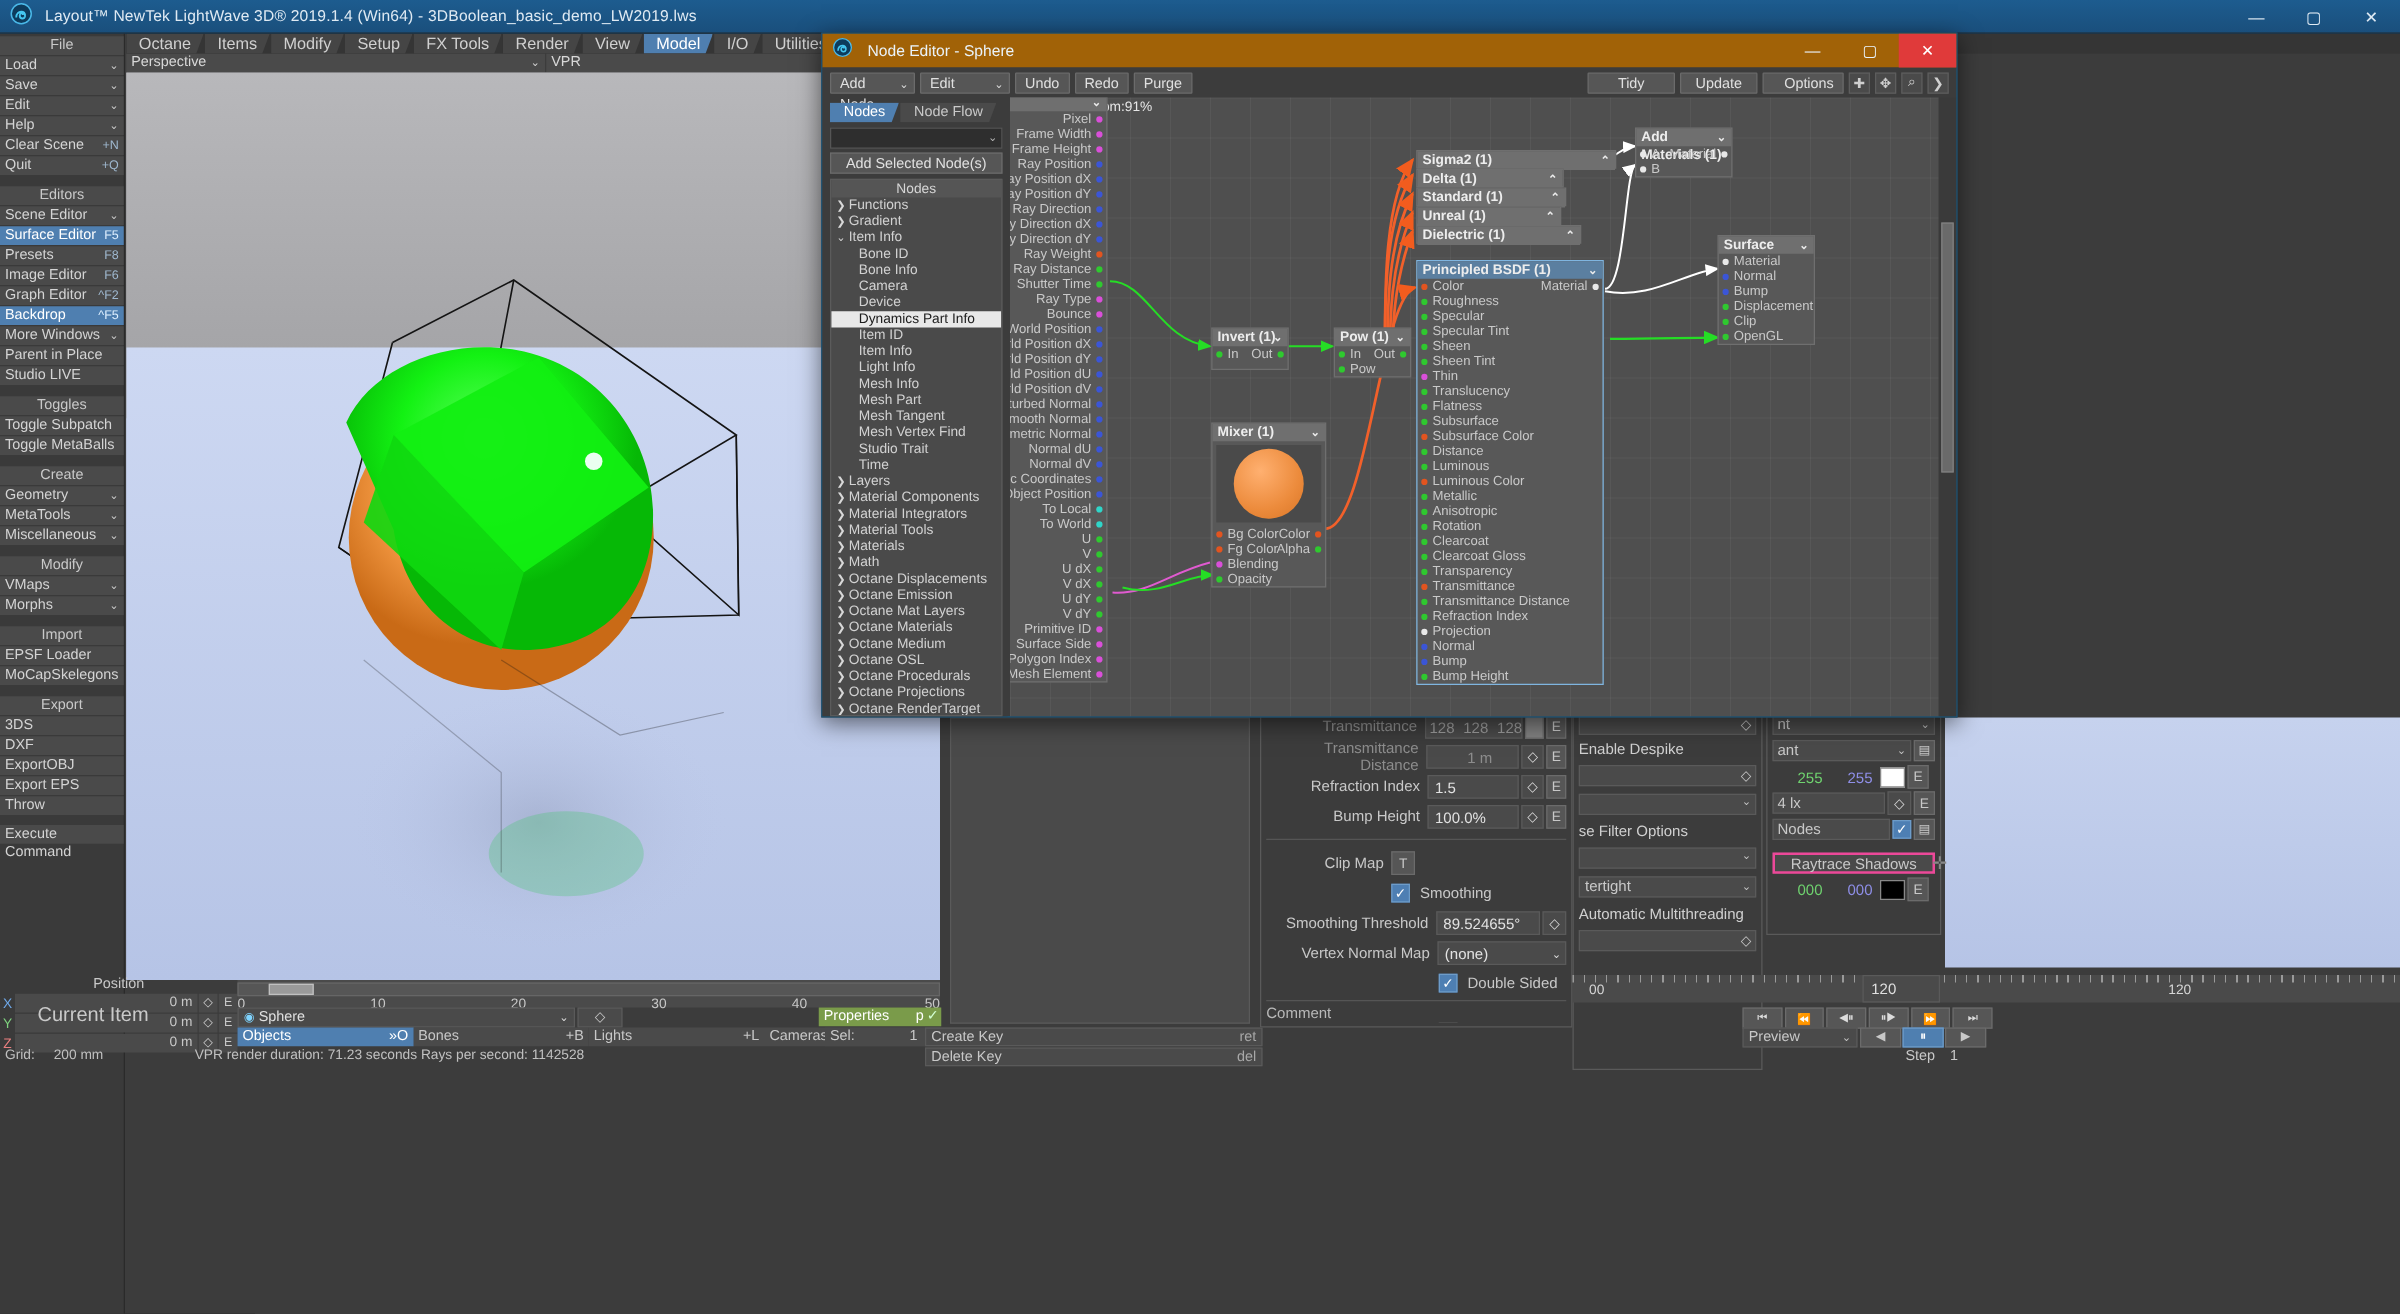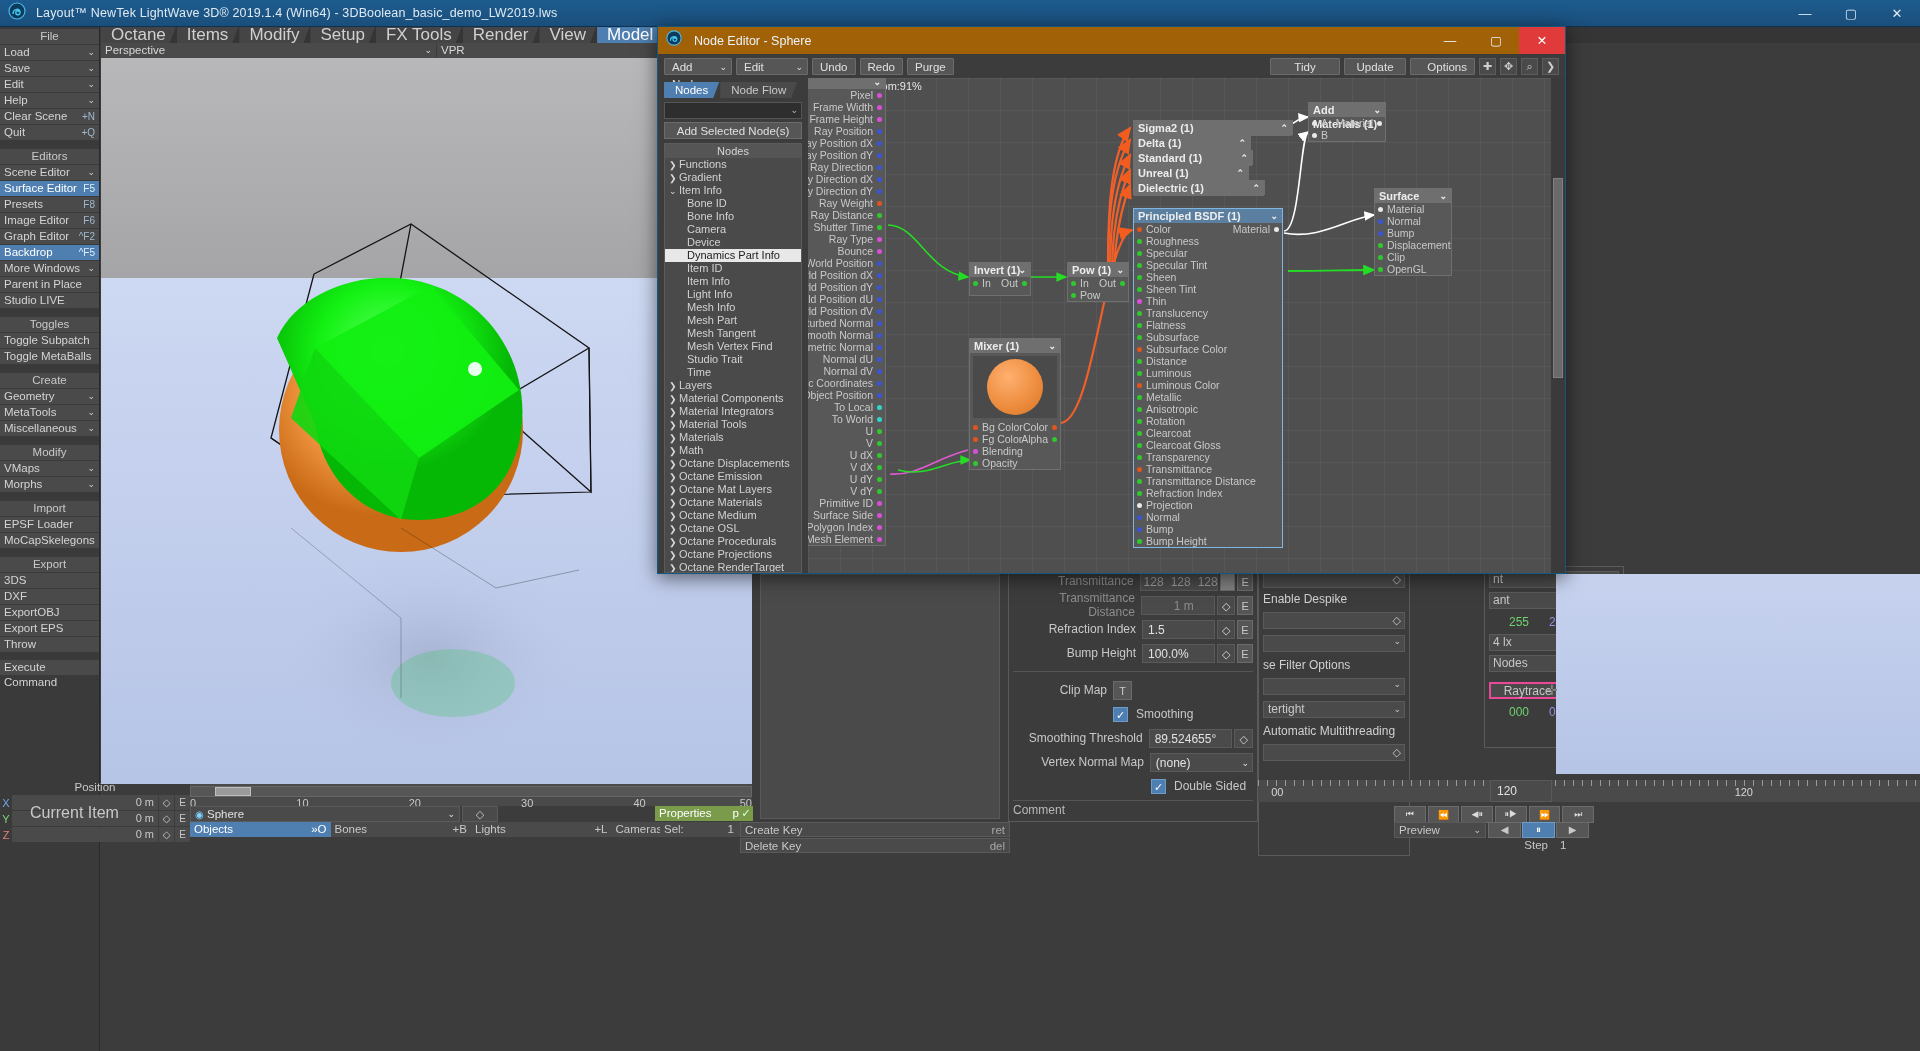--- a/index.html
+++ b/index.html
@@ -33,21 +33,21 @@
   .sb-item { height:15px; line-height:15px; padding-left:4px; font-size:11.5px; color:#d4d4d4;
              background:#4a4a4a; margin-top:1px; position:relative; }
   .sb-item.sel { background:#4f7fb0; color:#fff; }
   .sb-item .chev { position:absolute; right:4px; top:0; font-size:9px; color:#cfcfcf; }
   .sb-item .hot { position:absolute; right:4px; top:0; font-size:10px; color:#9fb8cf; }
   .sb-item.sel .hot { color:#dff0ff; }
   .sb-gap { height:7px; }
 
   
   .tabrow { position:absolute; left:101px; top:27px; right:0; height:16px; background:#353535; }
-  .tab { display:inline-block; height:16px; line-height:16px; padding:0 10px; font-size:17px;
+  .tab { display:inline-block; height:16px; line-height:16px; padding:0 10px; font-size:13px;
          background:#454545; color:#d0d0d0; margin-right:1px;
          clip-path: polygon(0 0, 100% 0, calc(100% - 6px) 100%, 0 100%); }
   .tab.active { background:#4f7fb0; color:#fff; }
 
   .selrow { position:absolute; left:101px; top:43px; right:0; height:15px; background:#3c3c3c;
             display:flex; gap:1px; }
   .selbox { background:#4a4a4a; height:15px; line-height:15px; font-size:11.5px; padding-left:4px;
             position:relative; color:#d8d8d8; }
   .selbox .chev { position:absolute; right:4px; top:0; font-size:9px; }
 
@@ -352,20 +352,25 @@
               font-size:11.5px;line-height:15px;padding-left:4px;border:1px solid #5a5a5a">
     <span>Create Key</span>
     <span style="float:right;padding-right:4px;color:#a8a8a8">ret</span>
   </div>
   <div style="position:absolute;left:740px;top:838px;width:270px;height:15px;background:#4a4a4a;
               font-size:11.5px;line-height:15px;padding-left:4px;border:1px solid #5a5a5a">
     <span>Delete Key</span>
     <span style="float:right;padding-right:4px;color:#a8a8a8">del</span>
   </div>
 
+  <div style="position:absolute;left:0;top:838px;width:740px;height:14px;font-size:11px;color:#c0c0c0">
+    <span style="padding-left:4px">Grid:</span>
+    <span style="padding-left:12px">200 mm</span>
+    <span style="padding-left:70px">VPR render duration: 71.23 seconds  Rays per second: 1142528</span>
+  </div>
 
   <div style="position:absolute;left:760px;top:574px;width:240px;height:245px;background:#4a4a4a;border:1px solid #5a5a5a"></div>
 
   <div class="panelbox" style="left:1008px;top:566px;width:250px;height:256px;">
     <div id="serows" style="padding:4px 4px 0 4px">
         <div class="seRow">
           <div class="seLbl dim" style="width: 138px;">Transmittance</div>
           <div class="seField dim" style="width: 78px; display: flex; gap: 7px; padding-left: 3px;">
             <span style="color: rgb(155, 155, 155);">128</span>
             <span style="color: rgb(155, 155, 155);">128</span>
@@ -448,21 +453,21 @@
                 font-size:12px;line-height:15px;padding-left:4px">
       <span>tertight</span>
       <span style="position:absolute;right:3px;top:0;font-size:9px">⌄</span>
     </div>
     <div style="margin:4px;font-size:12px;color:#d0d0d0">Automatic Multithreading</div>
     <div style="margin:6px 4px;height:17px;background:#4a4a4a;border:1px solid #5a5a5a;position:relative">
       <span style="position:absolute;right:3px;top:1px;font-size:11px">◇</span>
     </div>
   </div>
 
-  <div class="panelbox" style="left:1484px;top:566px;width:140px;height:182px;">
+  <div class="panelbox" style="left:1413px;top:566px;width:140px;height:182px;">
     <div style="margin:4px;height:17px;background:#4a4a4a;border:1px solid #5a5a5a;position:relative;
                 font-size:12px;line-height:15px;padding-left:3px">
       <span>nt</span>
       <span style="position:absolute;right:3px;top:0;font-size:9px">⌄</span>
     </div>
     <div style="margin:4px;height:17px;display:flex">
       <div style="flex:1;background:#4a4a4a;border:1px solid #5a5a5a;position:relative;font-size:12px;
                   line-height:15px;padding-left:3px">
         <span>ant</span>
         <span style="position:absolute;right:3px;top:0;font-size:9px">⌄</span>

